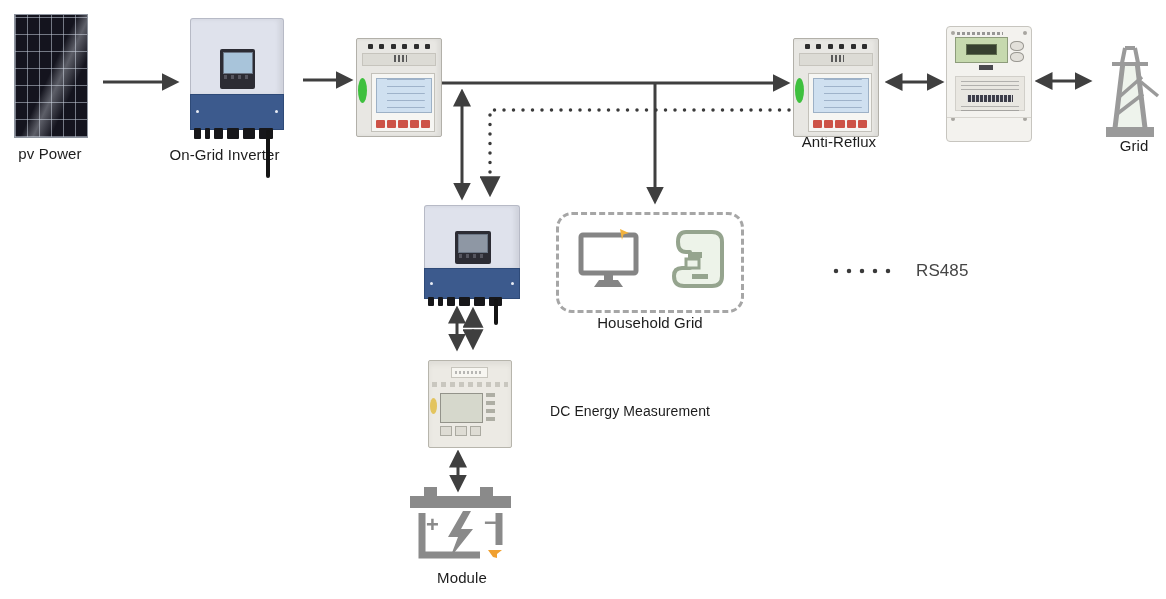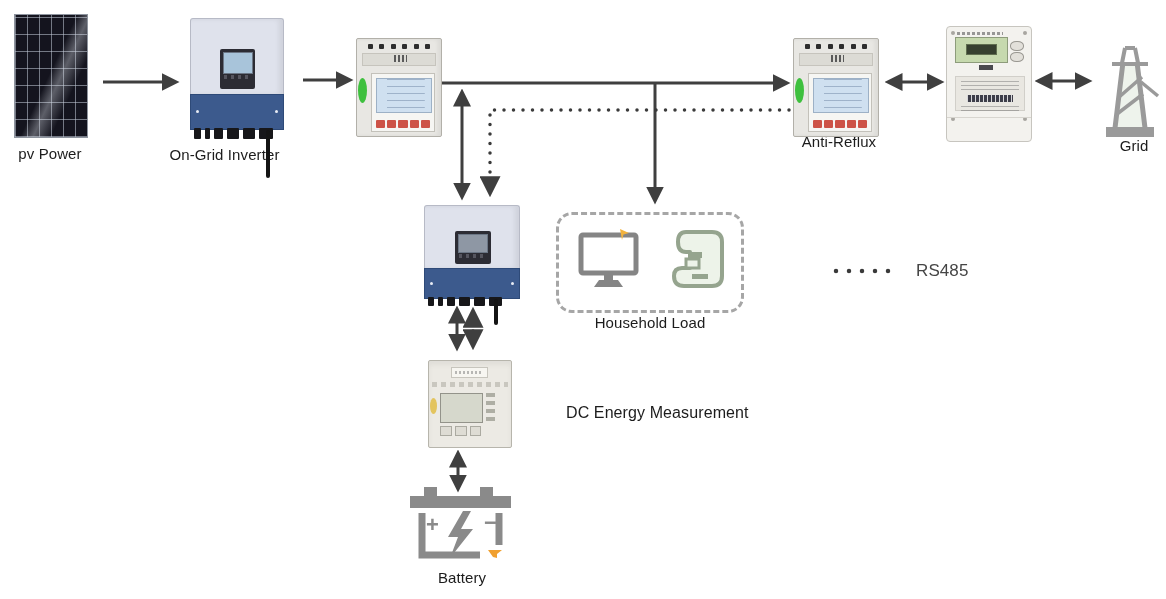--- a/index.html
+++ b/index.html
@@ -271,46 +271,46 @@
     <rect x="27" y="45" width="9" height="7" fill="#858585"></rect>
     <path d="M17 59 L46 59 L41 52 L22 52 Z" fill="#858585"></path>
     <path d="M43 1 l9 4 -5.5 1.5 -1.5 5.5 z" fill="#f2b23c"></path>
   </svg>
   <svg class="device" style="left:668px; top:228px;" width="58" height="64" viewBox="0 0 58 64">
     <path d="M18 4 H44 Q54 4 54 14 V48 Q54 58 44 58 H16 Q6 58 6 48 Q6 40 14 40 H22 V24 H18 Q10 24 10 14 Q10 4 18 4 Z" fill="#edf3e9" stroke="#95a48e" stroke-width="4" stroke-linejoin="round"></path>
     <rect x="24" y="24" width="10" height="6" fill="#95a48e"></rect>
     <rect x="18" y="31" width="13" height="9" fill="#edf3e9" stroke="#95a48e" stroke-width="3"></rect>
     <rect x="24" y="46" width="16" height="5" fill="#95a48e"></rect>
   </svg>
-  <div class="label" style="left:566px; top:315px; width:168px;">Household Load</div>
+  <div class="label" style="left:566px; top:315px; width:168px;">Household Grid</div>
 
   <div class="label" style="left:916px; top:261px; width:80px; text-align:left; font-size:17px; color:#454545;">RS485</div>
 
   <div class="device dcm" style="left:428px; top:360px; width:82px; height:86px;">
     <div class="dcm-toplabel"></div>
     <div class="dcm-ridge"></div>
     <div class="dcm-led"></div>
     <div class="dcm-lcd"></div>
     <div class="dcm-ind"></div>
     <div class="dcm-btns">
         <i></i>
         <i></i>
         <i></i>
       </div>
   </div>
-  <div class="label" style="left:520px; top:404px; width:220px; text-align:left; font-size:16px;margin-left:46px;">DC Energy Measurement</div>
+  <div class="label" style="left:520px; top:404px; width:220px; text-align:center; font-size:14px;">DC Energy Measurement</div>
 
   <svg class="device" style="left:408px; top:487px;" width="106" height="84" viewBox="0 0 106 84">
     <rect x="16" y="0" width="13" height="10" fill="#8a8a8a"></rect>
     <rect x="72" y="0" width="13" height="10" fill="#8a8a8a"></rect>
     <rect x="2" y="9" width="101" height="12" fill="#8a8a8a"></rect>
     <g stroke="#8a8a8a" stroke-width="7" fill="none">
       <path d="M14 26 V68 H72"></path>
       <path d="M91 26 V58"></path>
     </g>
     <text x="18" y="45" font-size="22" font-weight="bold" fill="#8a8a8a">+</text>
     <text x="76" y="43" font-size="22" font-weight="bold" fill="#8a8a8a">−</text>
     <path d="M55 24 L40 50 H50 L42 71 L65 42 H53 L63 24 Z" fill="#8a8a8a"></path>
     <path d="M80 63 h14 l-5 4 v4 l-4 -1 z" fill="#f0a030"></path>
   </svg>
-  <div class="label" style="left:412px; top:570px; width:100px;">Battery</div>
+  <div class="label" style="left:412px; top:570px; width:100px;">Module</div>
 
 </div>
 
 </body></html>

